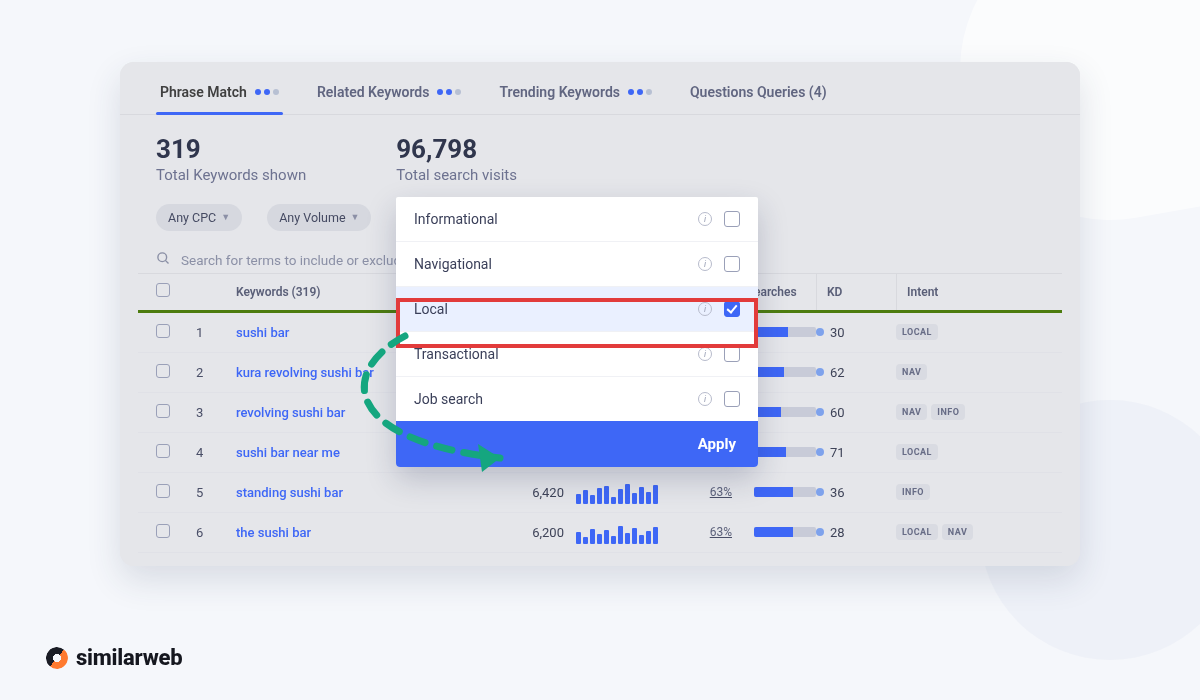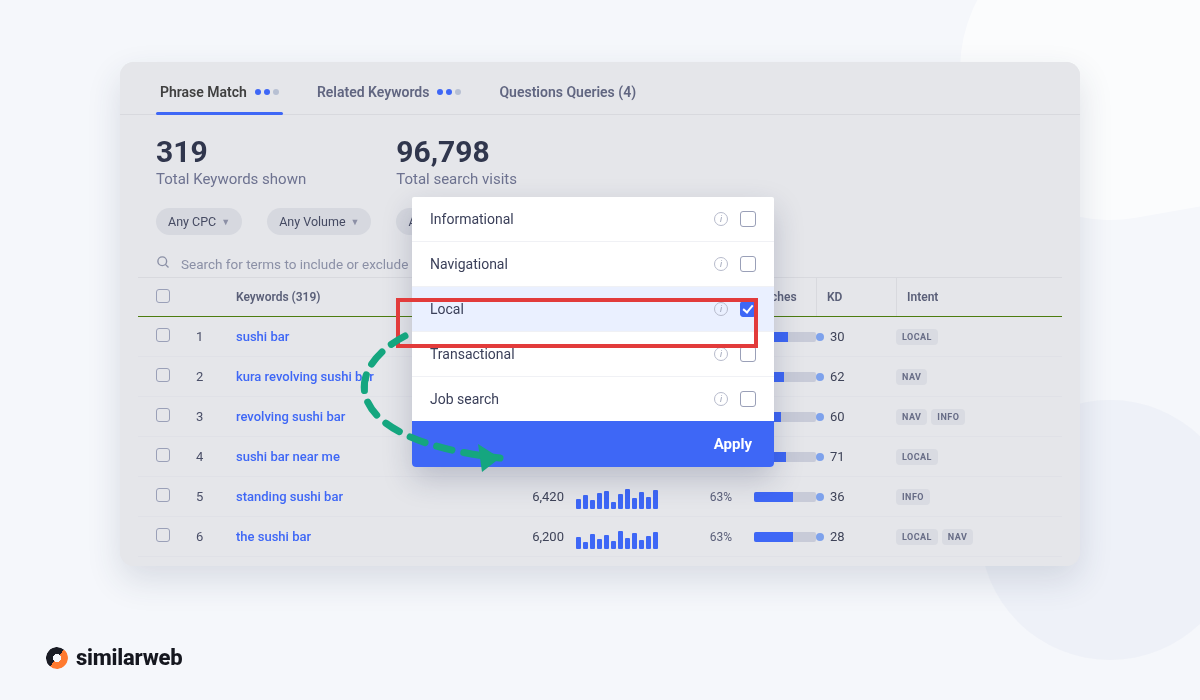--- a/index.html
+++ b/index.html
@@ -9,48 +9,48 @@
   .card { position: absolute; left: 120px; top: 62px; width: 960px; height: 504px; background: #e5e6ea; border-radius: 14px; box-shadow: 0 14px 34px rgba(44,56,88,.14); overflow: visible; }
   .dimmer { position: absolute; inset: 0; background: #e5e6ea; border-radius: 14px; }
   .tabs { display: flex; gap: 30px; padding: 14px 36px 0 36px; border-bottom: 1px solid #d8d9de; }
   .tab { display: flex; align-items: center; gap: 8px; padding: 8px 4px 14px; font-size: 14px; font-weight: 600; color: #616681; cursor: pointer; position: relative; }
   .tab.active { color: #404040; }
   .tab.active::after { content: ""; position: absolute; left: 0; right: 0; bottom: -1px; height: 3px; background: #3e67f6; border-radius: 2px; }
   .dots { display: inline-flex; gap: 3px; }
   .dot { width: 6px; height: 6px; border-radius: 50%; background: #3e67f6; display: inline-block; }
   .dot.pale { background: #b7c0d3; }
   .stats { display: flex; gap: 90px; padding: 20px 36px 14px; color: #30364d; }
-  .stat big { font-size: 30px; font-weight: 700; display: block; line-height: 1.1; }
+  .stat big { font-size: 26px; font-weight: 700; display: block; line-height: 1.1; }
   .stat small { font-size: 15px; color: #6d7290; display: block; margin-top: 2px; }
   .filters { display: flex; gap: 25px; padding: 6px 36px 12px; }
   .pill { background: #d6d8df; color: #454a62; font-size: 12.5px; padding: 6px 12px; border-radius: 16px; display: inline-flex; align-items: center; gap: 5px; cursor: pointer; }
   .pill .caret { font-size: 9px; color: #8c90a6; }
   .searchbar { display: flex; align-items: center; gap: 10px; padding: 8px 36px 4px; color: #8b90a6; font-size: 13.5px; }
   .table { padding: 0 18px; }
   .thead, .row { display: grid; grid-template-columns: 40px 40px 210px 130px 130px 110px 80px 130px; align-items: center; gap: 0; padding: 0 18px; font-size: 13px; color: #4a4f68; }
-  .thead { border-top: 1px solid #d8d9de; border-bottom: 1px solid #4d7c0f; height: 40px; font-weight: 600; color: #5a5f78; font-size: 12px; }
+  .thead { border-top: 1px solid #d8d9de; border-bottom: 3px solid #4d7c0f; height: 40px; font-weight: 600; color: #5a5f78; font-size: 12px; }
   .row { height: 40px; border-bottom: 1px solid #e0e1e7; }
   .chk { width: 14px; height: 14px; border: 1.5px solid #9aa0b8; border-radius: 3px; display: inline-block; }
   .kw { color: #3e67f6; font-weight: 500; white-space: nowrap; cursor: pointer; }
   .vol { text-align: right; padding-right: 12px; color: #3e4358; }
   .spark { display: flex; gap: 2px; align-items: flex-end; height: 24px; }
   .spark span { width: 5px; background: #3e67f6; border-radius: 1px; display: inline-block; }
-  .zcs { display: flex; align-items: center; gap: 22px; }
+  .zcs { display: flex; align-items: center; gap: 22px; text-decoration: underline; }
   .zcs .pct { font-size: 12px; color: #5b607a; min-width: 26px; text-align: right; }
   .bar { width: 70px; height: 10px; background: #c8cbd8; border-radius: 2px; position: relative; overflow: hidden; }
   .bar > i { position: absolute; left: 0; top: 0; bottom: 0; background: #3e67f6; }
   .kd { display: flex; align-items: center; gap: 6px; color: #3e4358; }
   .kd .kdot { width: 8px; height: 8px; border-radius: 50%; background: #7ea2ec; display: inline-block; }
   .intents { display: flex; gap: 4px; }
   .chip { font-size: 9px; font-weight: 700; letter-spacing: .05em; color: #676c86; background: #d9dbe2; border-radius: 4px; padding: 3px 6px; }
   .thead .thpad { padding-left: 0; }
   .thead .colsep { border-left: 1px solid #d8d9de; height: 100%; display: flex; align-items: center; padding-left: 10px; white-space: nowrap; }
 
   
-  .popup { position: absolute; left: 412px; top: 197px; width: 362px; background: #fff; border-radius: 2px 2px 4px 4px; box-shadow: 0 12px 30px rgba(30,40,80,.22); z-index: 30; }
+  .popup { position: absolute; left: 396px; top: 197px; width: 362px; background: #fff; border-radius: 2px 2px 4px 4px; box-shadow: 0 12px 30px rgba(30,40,80,.22); z-index: 30; }
   .opt { display: flex; align-items: center; justify-content: space-between; padding: 14px 18px; font-size: 14px; color: #3a3f59; border-bottom: 1px solid #f0f1f5; }
   .opt:last-of-type { border-bottom: none; }
   .opt .r { display: flex; align-items: center; gap: 12px; }
   .info { width: 14px; height: 14px; border: 1px solid #b7bbcc; border-radius: 50%; display: inline-flex; align-items: center; justify-content: center; font-size: 9px; color: #999fb5; font-style: italic; }
   .cb { width: 16px; height: 16px; border: 1.5px solid #9aa0b8; border-radius: 3px; display: inline-block; position: relative; }
   .cb.on { background: #3e67f6; border-color: #3e67f6; }
   .cb.on::after { content: ""; position: absolute; left: 4px; top: 1px; width: 4px; height: 8px; border: solid #fff; border-width: 0 2px 2px 0; transform: rotate(40deg); }
   .opt.highlight { background: #eaf0ff; }
   .apply { background: #3e67f6; color: #fff; text-align: right; padding: 14px 22px; font-weight: 700; font-size: 15px; cursor: pointer; border-radius: 0 0 4px 4px; }
   .redbox { position: absolute; left: 396px; top: 298px; width: 362px; height: 50px; border: 4px solid #e23b3b; z-index: 31; pointer-events: none; }
@@ -75,20 +75,28 @@
       <div class="tab active">
         <span>Phrase Match</span>
         <span class="dots">
             <span class="dot"></span>
             <span class="dot"></span>
             <span class="dot pale"></span>
           </span>
       </div>
       <div class="tab">
         <span>Related Keywords</span>
+        <span class="dots">
+            <span class="dot"></span>
+            <span class="dot"></span>
+            <span class="dot pale"></span>
+          </span>
+      </div>
+      <div class="tab">
+        <span>Trending Keywords</span>
         <span class="dots">
             <span class="dot"></span>
             <span class="dot"></span>
             <span class="dot pale"></span>
           </span>
       </div>
       <div class="tab">
         <span>Questions Queries (4)</span>
       </div>
     </div>

